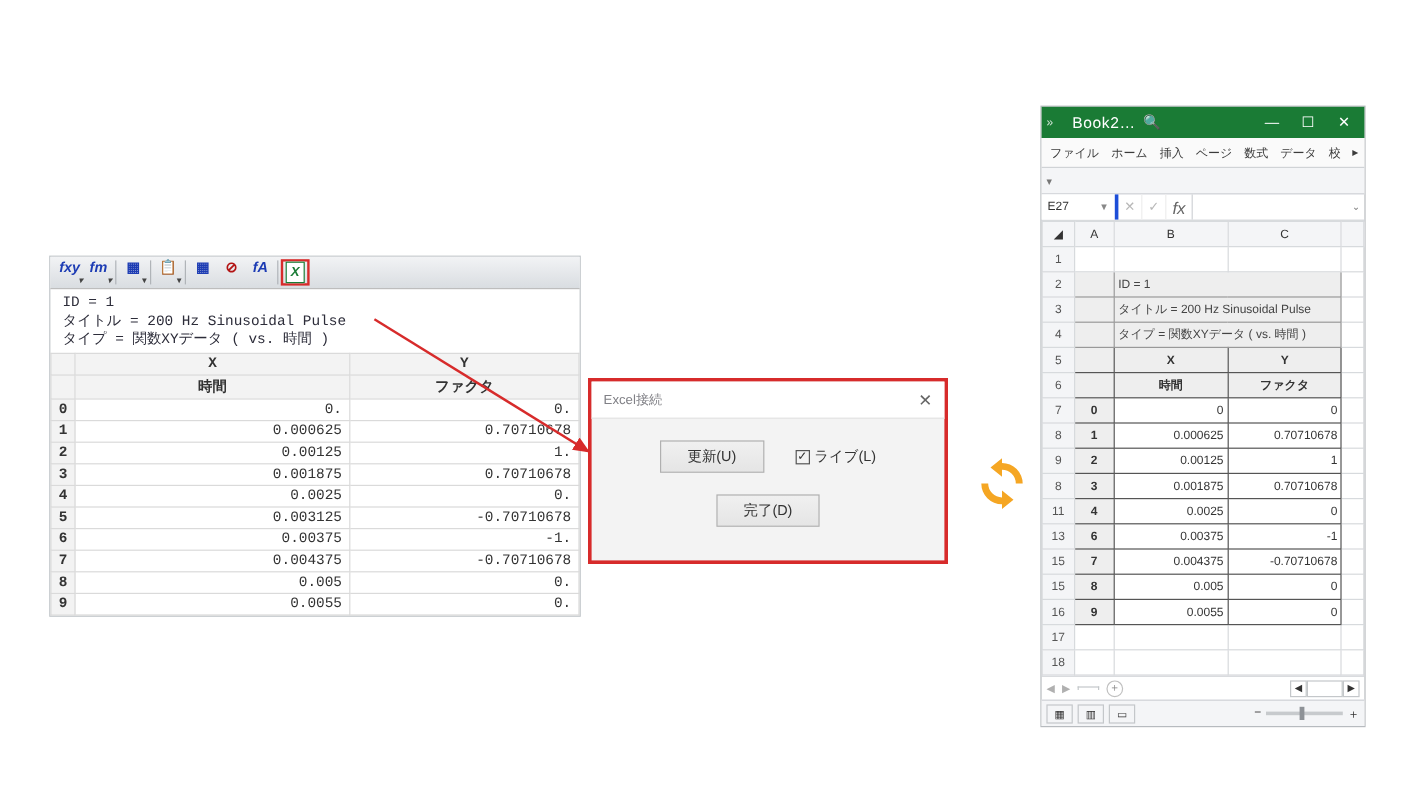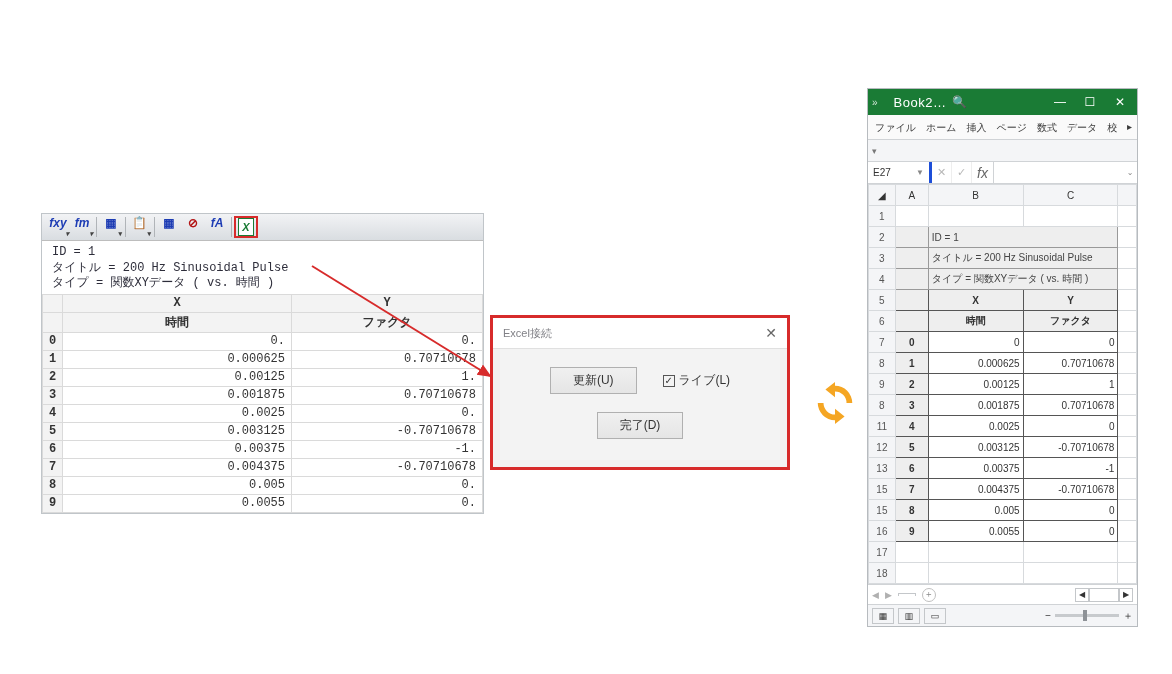--- a/index.html
+++ b/index.html
@@ -478,27 +478,20 @@
             <td></td>
           </tr>
           <tr>
             <td class="rnum">11</td>
             <td class="data-rowhead">4</td>
             <td class="data-cell">0.0025</td>
             <td class="data-cell">0</td>
             <td></td>
           </tr>
           <tr>
-            <td class="rnum">12</td>
-            <td class="data-rowhead">5</td>
-            <td class="data-cell">0.003125</td>
-            <td class="data-cell">-0.70710678</td>
-            <td></td>
-          </tr>
-          <tr>
             <td class="rnum">13</td>
             <td class="data-rowhead">6</td>
             <td class="data-cell">0.00375</td>
             <td class="data-cell">-1</td>
             <td></td>
           </tr>
           <tr>
             <td class="rnum">15</td>
             <td class="data-rowhead">7</td>
             <td class="data-cell">0.004375</td>

